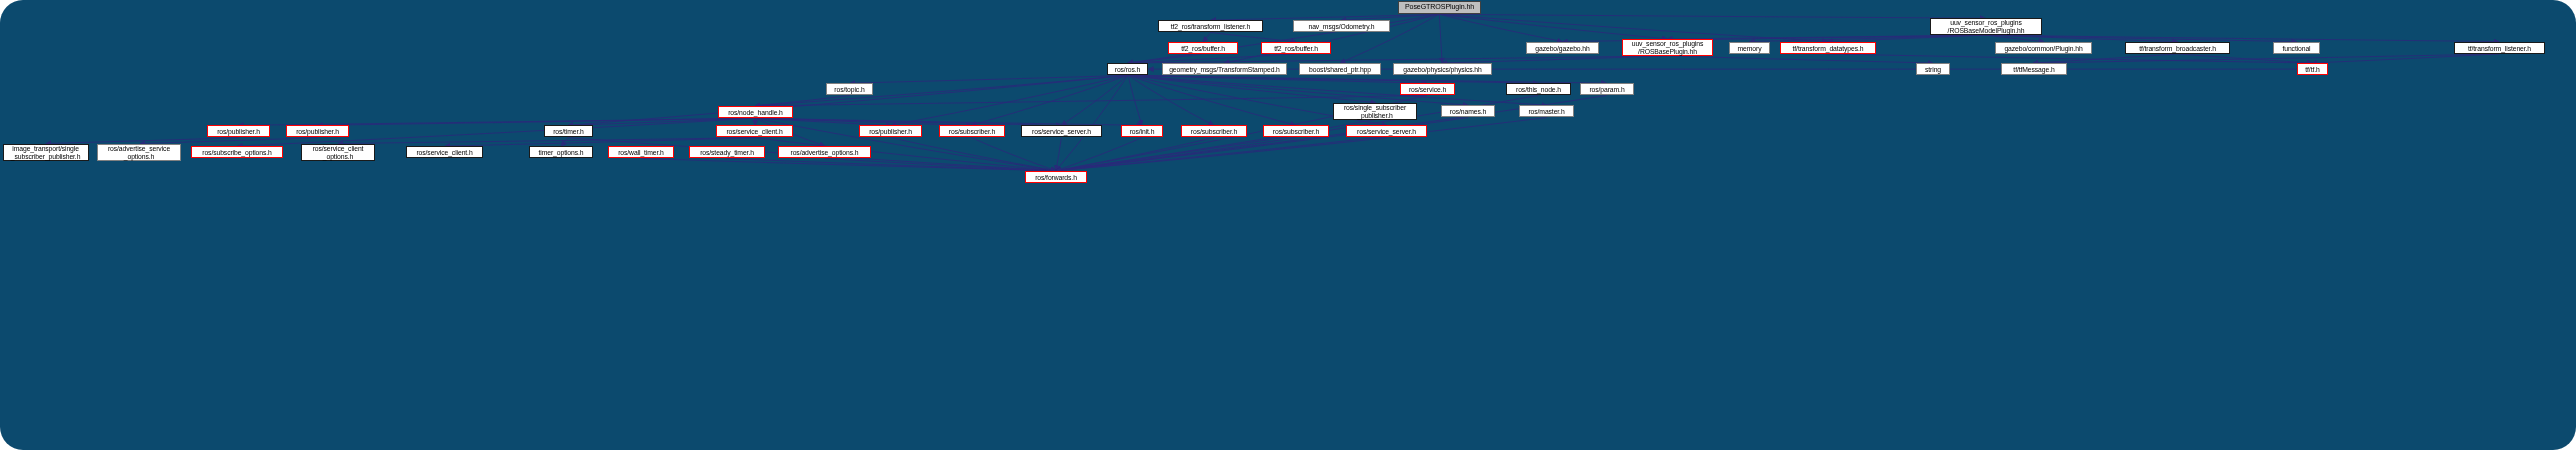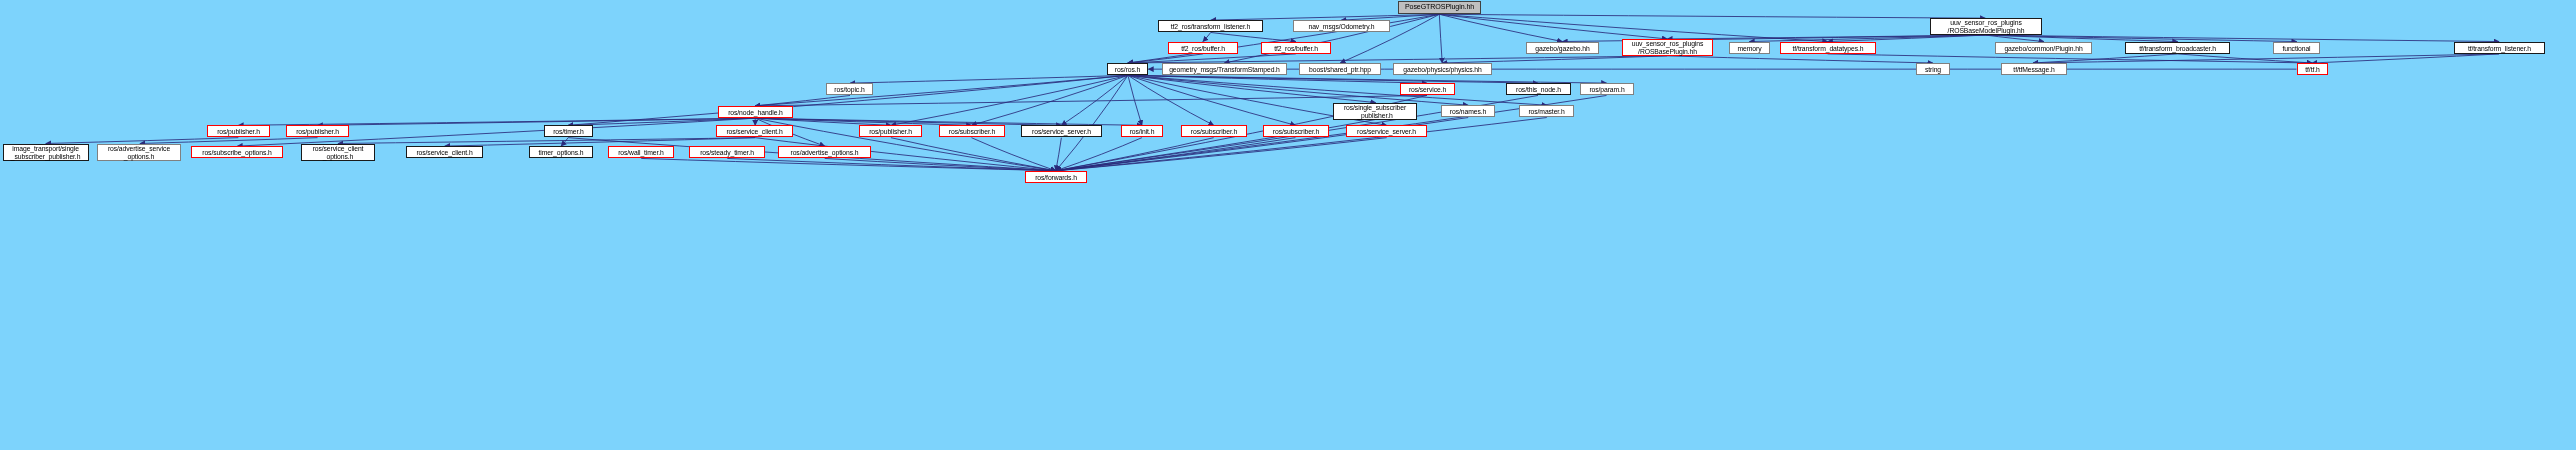--- a/index.html
+++ b/index.html
@@ -1,22 +1,23 @@
 <!DOCTYPE html>
 <html style="font-size:10.4px"><head>
 <meta charset="utf-8">
 <style>
   html,body{margin:0;padding:0;background:#ffffff;}
   #canvas{
     position:relative;
     width:2576px;
     height:450px;
-    background:#7dd3fc;
+    background:#0c4a6e;
     font-family:"Liberation Sans", sans-serif;
     overflow:hidden;
+    border-radius:23px;
   }
   #edges{position:absolute;left:0;top:0;width:2576px;height:450px;}
   .node{
     position:absolute;
     box-sizing:border-box;
     background:#ffffff;
     display:flex;
     align-items:center;
     justify-content:center;
     text-align:center;

